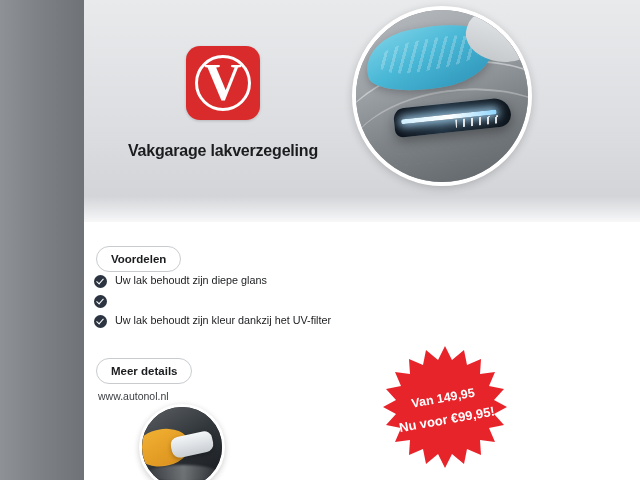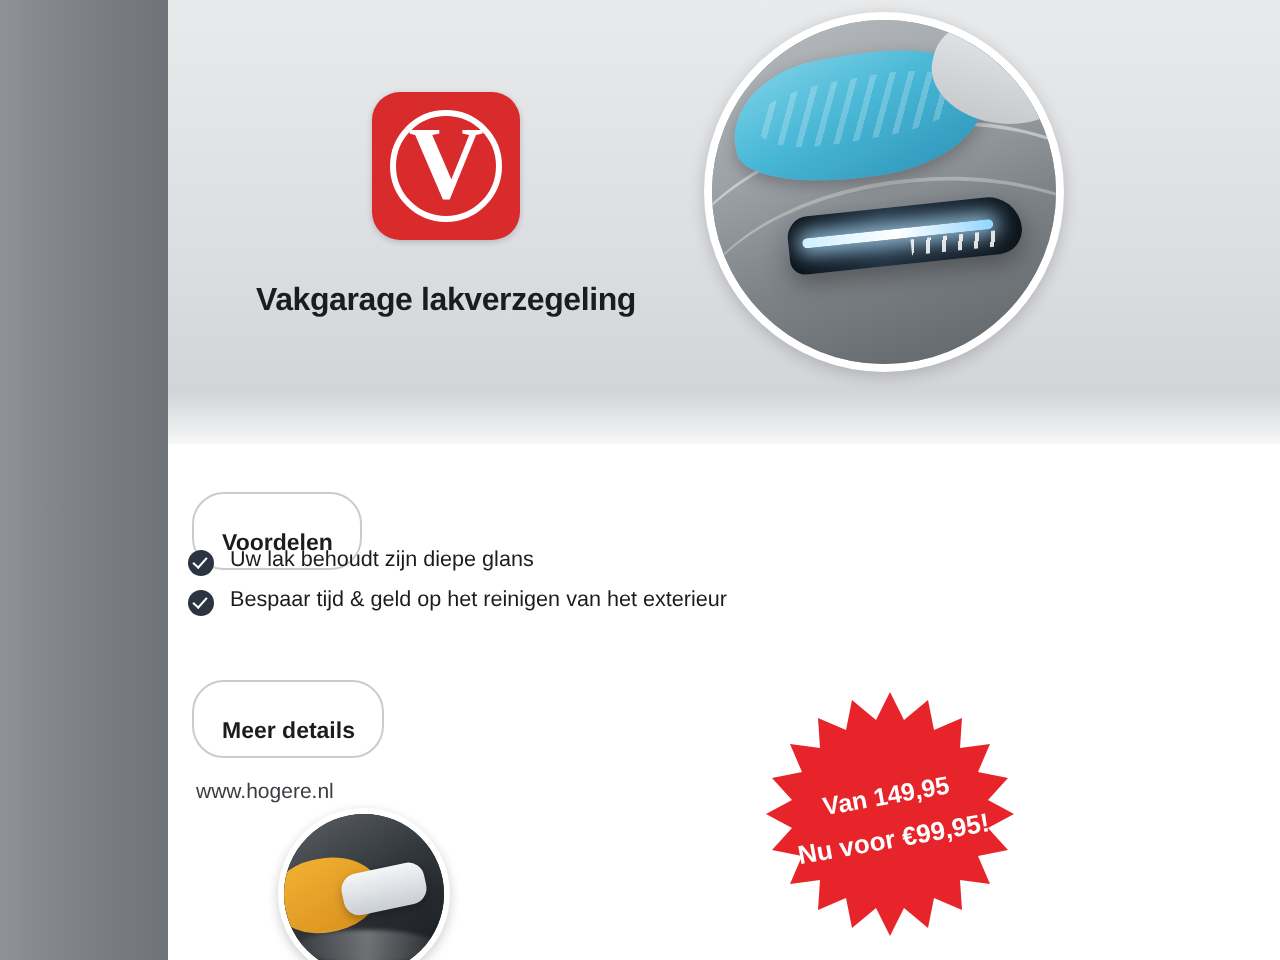--- a/index.html
+++ b/index.html
@@ -170,28 +170,28 @@
     background: linear-gradient(180deg, #e7e9ec 0%, #c6cacd 100%);
     border-radius: 50% 40% 55% 45%;
     transform: rotate(14deg);
   }
 
   
   .pill {
     display: inline-block;
     border: 1.4px solid #c9cccf;
     border-radius: 16px;
-    padding: 19px 14px 6px;
+    padding: 6px 14px 6px;
     font-size: 11.5px;
     color: #1b1c1e;
     font-weight: bold;
     background: #ffffff;
   }
   .pill-voordelen { position: absolute; left: 96px; top: 246px; }
-  .pill-details   { position: absolute; left: 96px; top: 340px; }
+  .pill-details   { position: absolute; left: 96px; top: 358px; }
 
   
   .benefits {
     position: absolute;
     left: 94px; top: 274px;
     width: 440px;
   }
   .benefit-row {
     display: flex;
     align-items: flex-start;
@@ -328,27 +328,30 @@
 
   <div class="pill pill-voordelen">Voordelen</div>
 
   <div class="benefits">
     <div class="benefit-row">
       <span class="check"></span>
       <span class="benefit-text">Uw lak behoudt zijn diepe glans</span>
     </div>
     <div class="benefit-row">
       <span class="check"></span>
-      <span class="benefit-text">Bespaar tijd &amp; geld op het reinigen van het exterieur</span>
+    </div>
+    <div class="benefit-row">
+      <span class="check"></span>
+      <span class="benefit-text">Uw lak behoudt zijn kleur dankzij het UV-filter</span>
     </div>
   </div>
 
   <div class="pill pill-details">Meer details</div>
 
-  <div class="site-url">www.hogere.nl</div>
+  <div class="site-url">www.autonol.nl</div>
 
   <div class="bottom-circle">
     <div class="bg"></div>
     <div class="glove"></div>
     <div class="pad"></div>
     <div class="sheen"></div>
   </div>
 
   <div class="starburst">
     <svg viewBox="0 0 130 130" width="130" height="130" aria-hidden="true">

